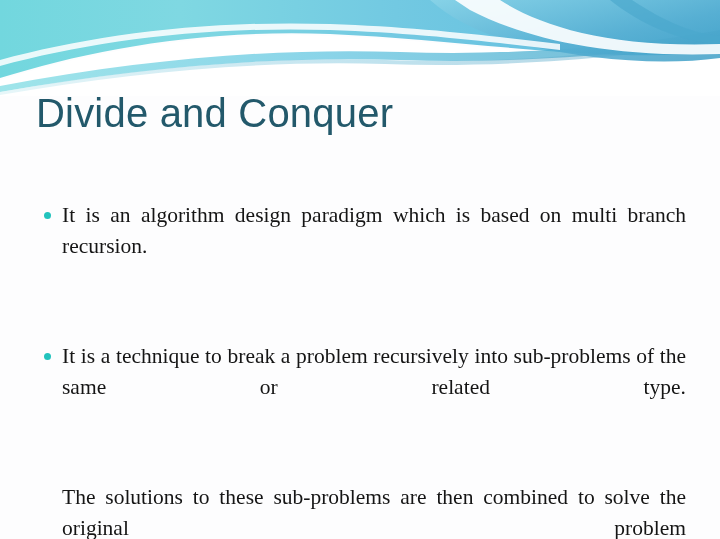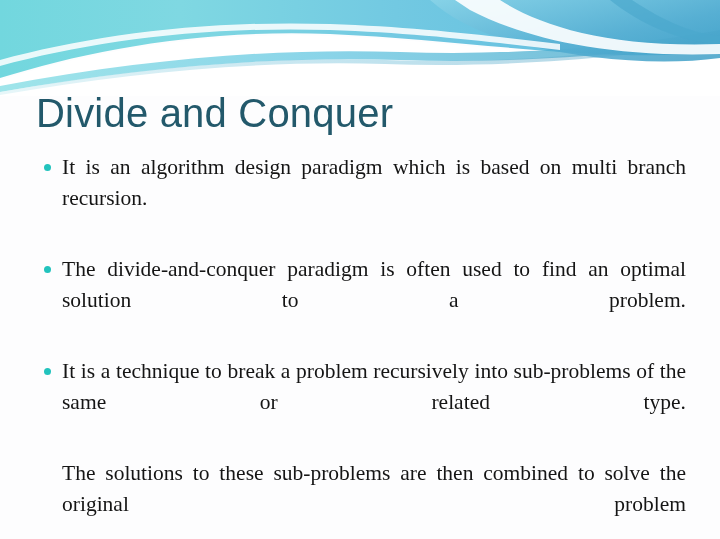--- a/index.html
+++ b/index.html
@@ -70,20 +70,21 @@
     position: absolute;
     left: 4px;
     top: 12px;
     width: 7px;
     height: 7px;
     border-radius: 50%;
     background: #22c3bd;
   }
   .bullet-text {
     display: block;
+    margin-top: 48px;
   }
   
   .bullet-text::after {
     content: "";
     display: inline-block;
     width: 100%;
   }
 </style>
 </head>
 <body>
@@ -139,24 +140,20 @@
 
   <div id="title">Divide and Conquer</div>
 
   <div id="bullet-list">
 
     <div class="bullet-item">
       <span class="bullet-marker"></span>
       <span class="bullet-text">It is an algorithm design paradigm which is based on multi branch recursion.</span>
     </div>
 
-    <div class="bullet-item">
-      <span class="bullet-marker"></span>
-      <span class="bullet-text">The divide-and-conquer paradigm is often used to find an optimal solution to a problem.</span>
-    </div>
 
     <div class="bullet-item">
       <span class="bullet-marker"></span>
       <span class="bullet-text">It is a technique to break a problem recursively into sub-problems of the same or related type.</span>
     </div>
 
 
     <div class="bullet-item">
 
       <span class="bullet-text">The solutions to these sub-problems are then combined to solve the original problem</span>

